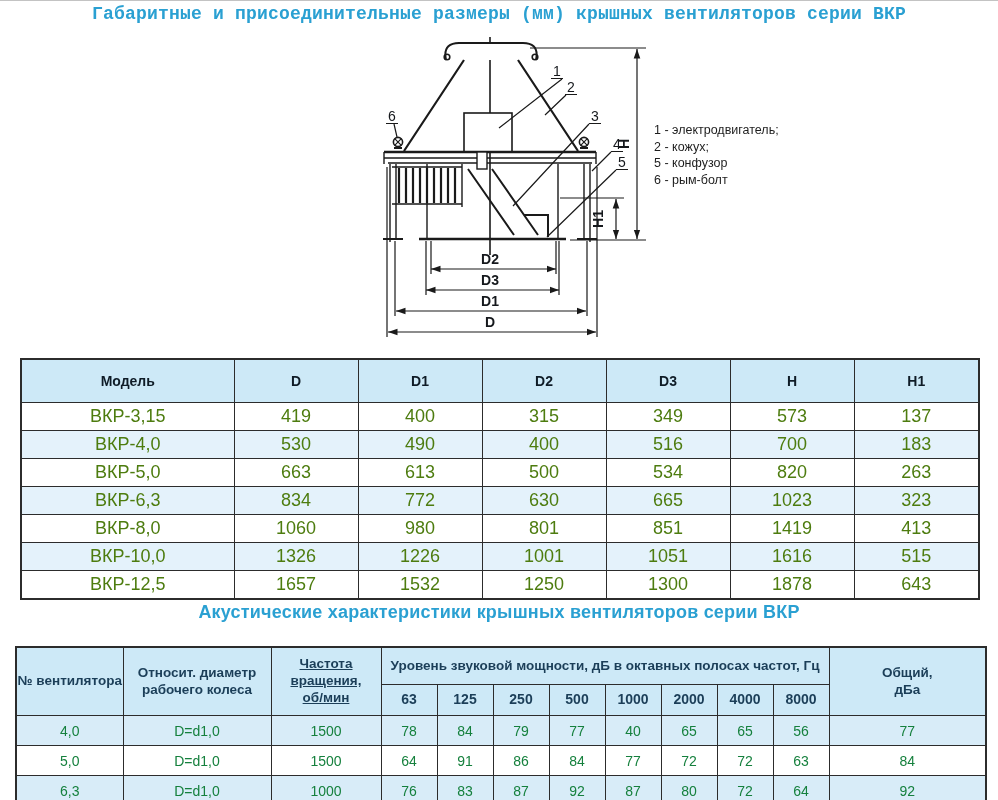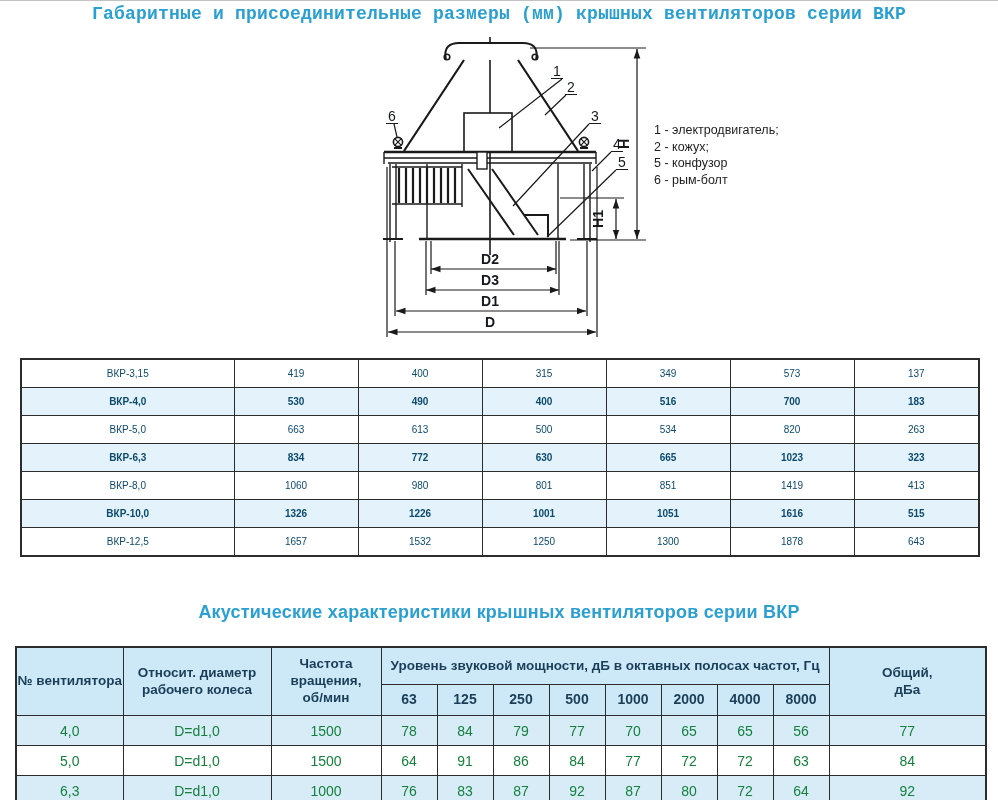--- a/index.html
+++ b/index.html
@@ -23,29 +23,29 @@
   #legend{
     position:absolute;left:654px;top:106px;width:220px;
     font-size:12.5px;line-height:16.5px;color:#1d1d1d;margin-top:15px;
   }
 
   
   table{border-collapse:collapse;table-layout:fixed;}
   th,td{border:1px solid #2c2c2c;text-align:center;vertical-align:middle;padding:0;}
   #table1{position:absolute;left:20px;top:357px;width:958px;border:2px solid #2c2c2c;}
   #table1 th{height:42px;background:#cde9f7;font-size:14px;color:#0f1c27;}
-  #table1 td{height:27px;font-size:10px;color:#0c4a6e;font-weight:400;}
-  #table1 tr.stripe td{background:#e4f2fb;font-weight:bold;}
+  #table1 td{height:27px;font-size:18px;color:#4d7c0f;font-weight:400;}
+  #table1 tr.stripe td{background:#e4f2fb;}
   #table2{position:absolute;left:15px;top:645px;width:970px;border:2px solid #2c2c2c;}
   #table2 th{background:#cde9f7;font-size:13.5px;color:#1b3e58;line-height:1.25;}
   #table2 tr.h1 th{height:36px;}
   #table2 tr.h2 th{height:30px;font-size:14px;}
   #table2 td{height:29px;font-size:14px;color:#15803d;}
   #table2 tr.stripe td{background:#d8ecf8;}
-  .narrow{display:inline-block;max-width:92px;}
+  .narrow{display:inline-block;max-width:92px;text-decoration:underline;}
   .narrow2{display:inline-block;max-width:72px;text-align:center;}
 </style>
 </head>
 <body>
 
 <div id="page">
 
   <div id="title1" class="title">Габаритные и присоединительные размеры (мм) крышных вентиляторов серии ВКР</div>
 
   <svg id="drawing" viewBox="330 33 332 317">
@@ -149,20 +149,29 @@
     <colgroup>
       <col style="width:213px">
         <col style="width:124px">
         <col style="width:124px">
         <col style="width:124px">
         <col style="width:124px">
         <col style="width:124px">
         <col style="width:125px">
     </colgroup>
     <tbody>
+        <tr>
+      <th>Модель</th>
+      <th>D</th>
+      <th>D1</th>
+      <th>D2</th>
+      <th>D3</th>
+      <th>H</th>
+      <th>H1</th>
+    </tr>
     <tr>
       <td>ВКР-3,15</td>
       <td>419</td>
       <td>400</td>
       <td>315</td>
       <td>349</td>
       <td>573</td>
       <td>137</td>
     </tr>
     <tr class="stripe">
@@ -258,21 +267,21 @@
       <th>8000</th>
     </tr>
     <tr class="stripe">
       <td>4,0</td>
       <td>D=d1,0</td>
       <td>1500</td>
       <td>78</td>
       <td>84</td>
       <td>79</td>
       <td>77</td>
-      <td>70</td>
+      <td>40</td>
       <td>65</td>
       <td>65</td>
       <td>56</td>
       <td>77</td>
     </tr>
     <tr>
       <td>5,0</td>
       <td>D=d1,0</td>
       <td>1500</td>
       <td>64</td>

